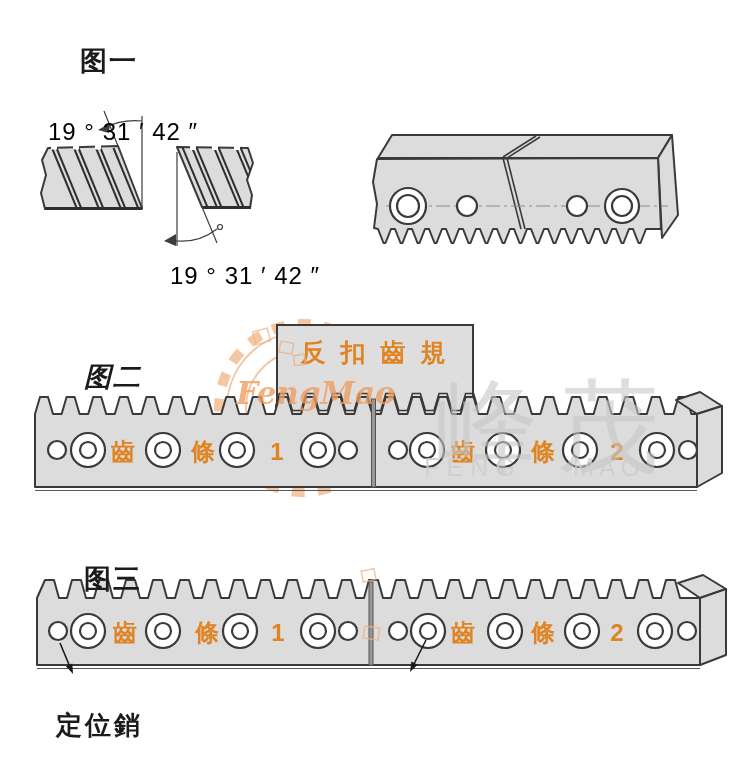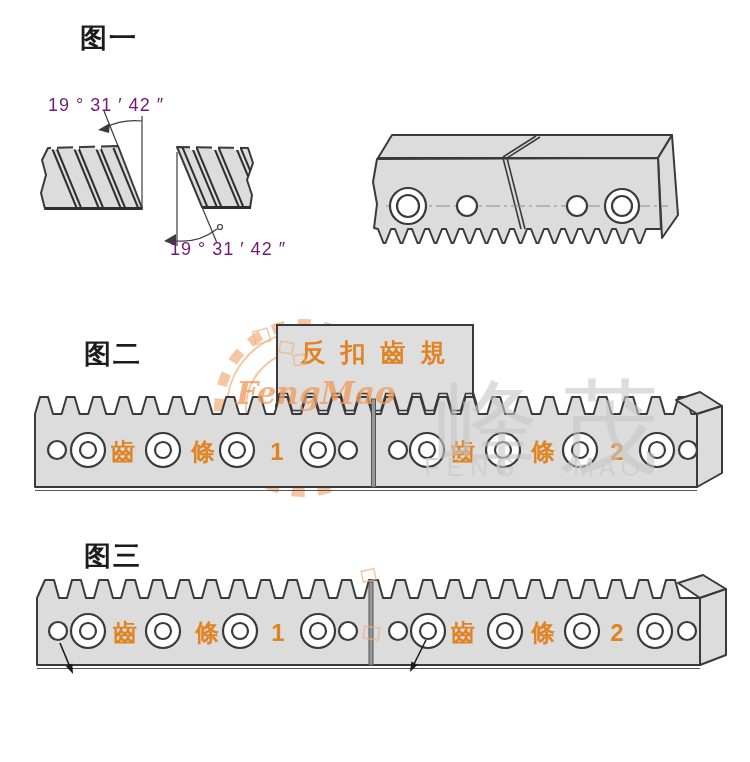--- a/index.html
+++ b/index.html
@@ -1,21 +1,21 @@
 <!DOCTYPE html>
 <html><head>
 <meta charset="utf-8">
 <style>
   html,body{margin:0;padding:0;background:#fff;}
   #stage{position:relative;width:750px;height:762px;background:#fff;overflow:hidden;
          font-family:"Liberation Sans","DejaVu Sans",sans-serif;}
   #scene{position:absolute;left:0;top:0;}
-  .lbl{position:absolute;color:#1b1b1b;white-space:nowrap;}
+  .lbl{position:absolute;color:#1b1b1b;white-space:nowrap;margin-top:23px;}
   .fig-label{font-size:27px;font-weight:bold;letter-spacing:2px;}
-  .angle-label{font-size:18px;color:#701a75;letter-spacing:1px;}
+  .angle-label{font-size:24px;color:#000000;letter-spacing:1px;}
   .callout-label{font-size:26px;font-weight:600;letter-spacing:3px;}
   .outline{stroke:#3a3a3a;fill:none;}
   .part{fill:#dcdcdc;stroke:#3a3a3a;stroke-width:2;stroke-linejoin:round;}
   .hole{fill:#ffffff;stroke:#3a3a3a;stroke-width:2.2;}
   .rack-char{font-size:24px;font-weight:bold;fill:#e08322;text-anchor:middle;}
   .dim{stroke:#3c3c3c;stroke-width:1.2;fill:none;}
   .dimfill{fill:#3c3c3c;stroke:none;}
   .stripe{stroke:#2e2e2e;stroke-width:2;}
   .wm-o{stroke:#f3bd92;fill:none;}
 </style>
@@ -210,15 +210,16 @@
       <rect x="294" y="355" width="11" height="10" transform="rotate(-8 299 360)"></rect>
       <rect x="362" y="570" width="13" height="11" transform="rotate(-12 368 575)"></rect>
       <rect x="364" y="627" width="15" height="12" transform="rotate(8 371 633)"></rect>
     </g>
   </g>
 </svg>
 
 <div class="lbl fig-label" style="left:80px;top:20px;">图一</div>
 <div class="lbl angle-label" style="left:48px;top:95px;">19 ° 31 ′ 42 ″</div>
 <div class="lbl angle-label" style="left:170px;top:239px;">19 ° 31 ′ 42 ″</div>
-<div class="lbl fig-label" style="left:84px;top:336px;">图二</div>
+<div class="lbl fig-label" style="left:84px;top:336px;font-style:italic;">图二</div>
 <div class="lbl fig-label" style="left:84px;top:538px;font-family:Liberation Serif, serif;">图三</div>
+<div class="lbl callout-label" style="left:56px;top:685px;">定位銷</div>
 </div>
 
 </body></html>

